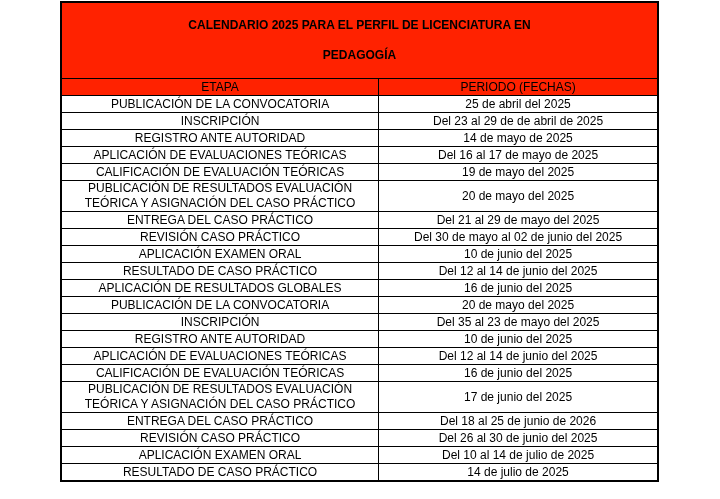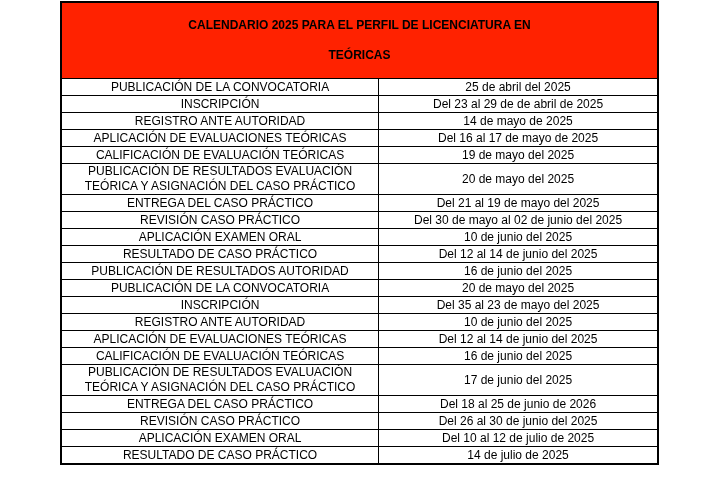--- a/index.html
+++ b/index.html
@@ -55,22 +55,26 @@
 <div class="page">
   <table class="calendar">
     <colgroup>
       <col style="width:53.2%">
       <col style="width:46.8%">
     </colgroup>
     <tbody>
       <tr>
         <td class="title-cell" colspan="2">
           <div>CALENDARIO 2025 PARA EL PERFIL DE LICENCIATURA EN</div>
-          <div>TEÓRICAS</div>
+          <div>PEDAGOGÍA</div>
         </td>
+      </tr>
+      <tr>
+        <td class="col-header">ETAPA</td>
+        <td class="col-header">PERIODO (FECHAS)</td>
       </tr>
     </tbody>
     <tbody>
         <tr>
           <td>PUBLICACIÓN DE LA CONVOCATORIA</td>
           <td>25 de abril del 2025</td>
         </tr>
         <tr>
           <td>INSCRIPCIÓN</td>
           <td>Del 23 al 29 de de abril de 2025</td>
@@ -87,36 +91,36 @@
           <td>CALIFICACIÓN DE EVALUACIÓN TEÓRICAS</td>
           <td>19 de mayo del 2025</td>
         </tr>
         <tr>
           <td>PUBLICACIÓN DE RESULTADOS EVALUACIÓN
 TEÓRICA Y ASIGNACIÓN DEL CASO PRÁCTICO</td>
           <td>20 de mayo del 2025</td>
         </tr>
         <tr>
           <td>ENTREGA DEL CASO PRÁCTICO</td>
-          <td>Del 21 al 19 de mayo del 2025</td>
+          <td>Del 21 al 29 de mayo del 2025</td>
         </tr>
         <tr>
           <td>REVISIÓN CASO PRÁCTICO</td>
           <td>Del 30 de mayo al 02 de junio del 2025</td>
         </tr>
         <tr>
           <td>APLICACIÓN EXAMEN ORAL</td>
           <td>10 de junio del 2025</td>
         </tr>
         <tr>
           <td>RESULTADO DE CASO PRÁCTICO</td>
           <td>Del 12 al 14 de junio del 2025</td>
         </tr>
         <tr>
-          <td>PUBLICACIÓN DE RESULTADOS AUTORIDAD</td>
+          <td>APLICACIÓN DE RESULTADOS GLOBALES</td>
           <td>16 de junio del 2025</td>
         </tr>
         <tr>
           <td>PUBLICACIÓN DE LA CONVOCATORIA</td>
           <td>20 de mayo del 2025</td>
         </tr>
         <tr>
           <td>INSCRIPCIÓN</td>
           <td>Del 35 al 23 de mayo del 2025</td>
         </tr>
@@ -140,21 +144,21 @@
         <tr>
           <td>ENTREGA DEL CASO PRÁCTICO</td>
           <td>Del 18 al 25 de junio de 2026</td>
         </tr>
         <tr>
           <td>REVISIÓN CASO PRÁCTICO</td>
           <td>Del 26 al 30 de junio del 2025</td>
         </tr>
         <tr>
           <td>APLICACIÓN EXAMEN ORAL</td>
-          <td>Del 10 al 12 de julio de 2025</td>
+          <td>Del 10 al 14 de julio de 2025</td>
         </tr>
         <tr>
           <td>RESULTADO DE CASO PRÁCTICO</td>
           <td>14 de julio de 2025</td>
         </tr>
       </tbody>
   </table>
 </div>
 
 </body></html>

